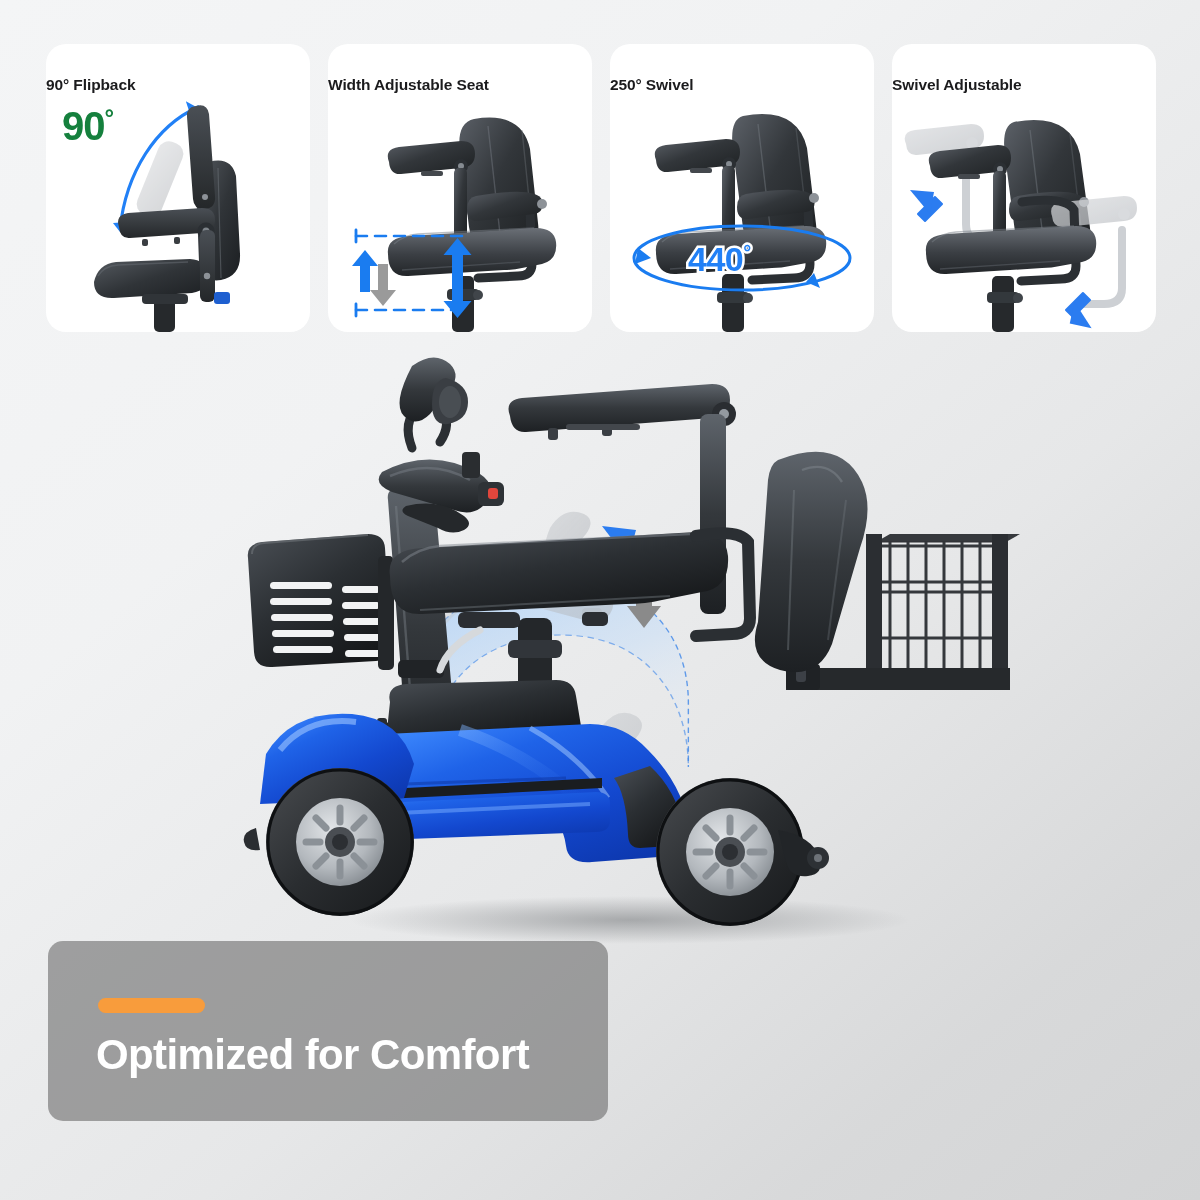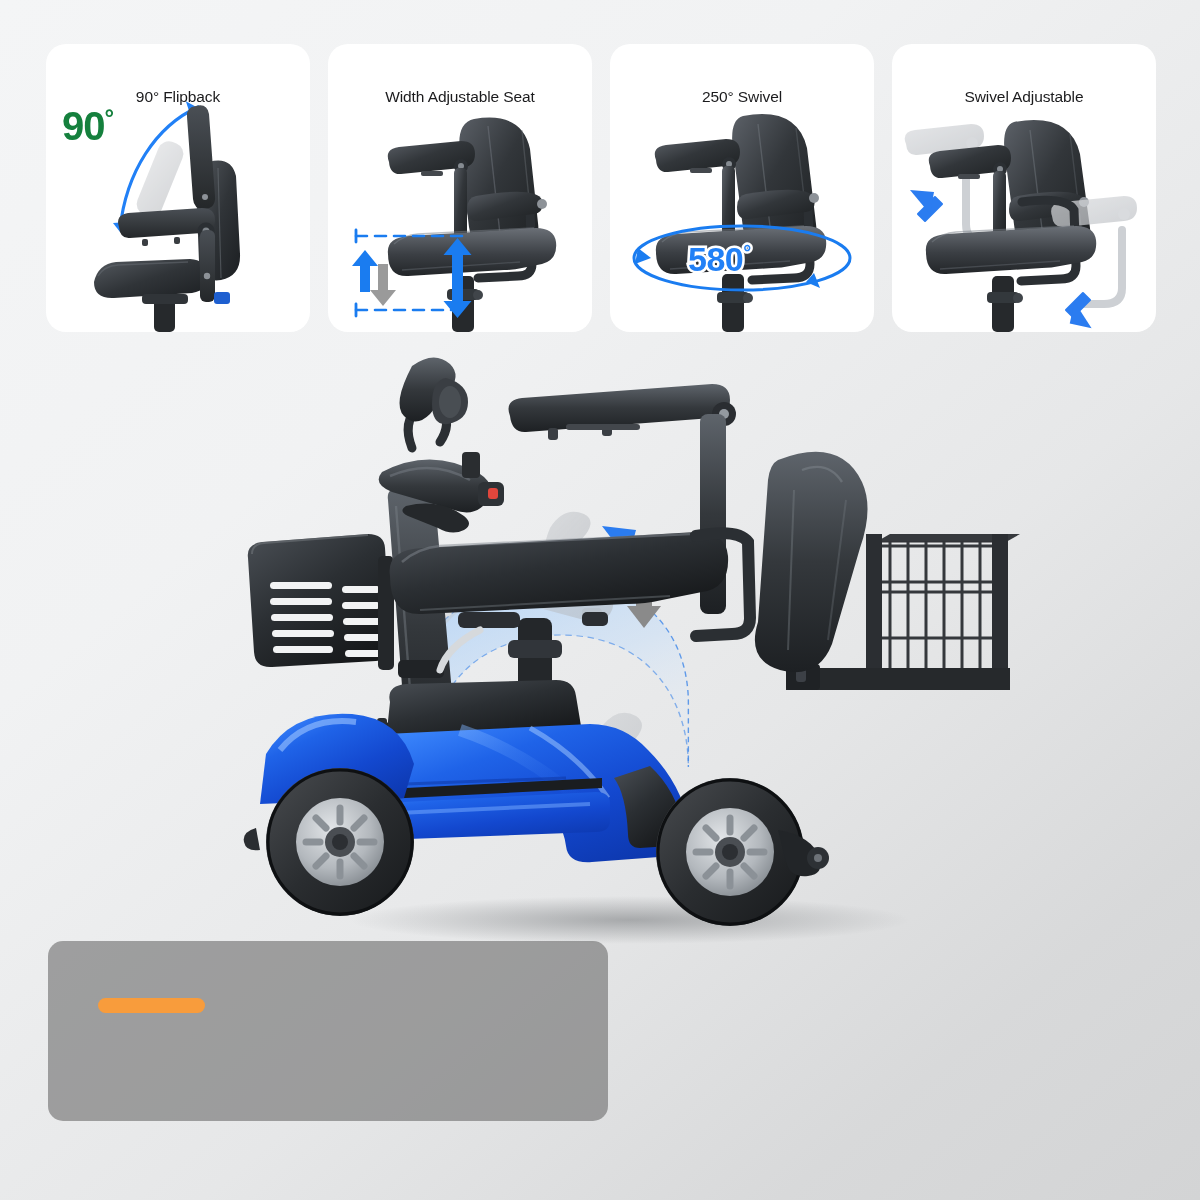--- a/index.html
+++ b/index.html
@@ -36,26 +36,25 @@
     width: 264px;
     height: 288px;
     background: #ffffff;
     border-radius: 20px;
     overflow: hidden;
     flex: 0 0 264px;
   }
 
   .card-title {
     position: absolute;
-    top: 44px;
+    top: 32px;
     left: 0;
     width: 100%;
-    text-align: center;
     font-size: 15.5px;
-    font-weight: 400;
+    font-weight: 700;
     letter-spacing: -0.1px;
     color: #1b1b1d;
     z-index: 6;
   }
 
   .card-art {
     position: absolute;
     inset: 0;
     z-index: 2;
   }
@@ -255,21 +254,21 @@
             <path d="M129.5 194 l 14 17 h -28 z" fill="#1a7cf0"></path>
             <path d="M129.5 274 l 14 -17 h -28 z" fill="#1a7cf0"></path>
           </g>
         </svg>
       </div>
     </div>
 
     <div class="feature-card">
       <div class="card-title">250° Swivel</div>
 
-      <div class="big-blue-label" id="label-360"><span>580</span><span class="deg">°</span></div>
+      <div class="big-blue-label" id="label-360"><span>440</span><span class="deg">°</span></div>
 
       <div class="card-art">
         <svg viewBox="0 0 264 288" xmlns="http://www.w3.org/2000/svg">
           <defs>
             <linearGradient id="blk4" x1="0" y1="0" x2="1" y2="1">
               <stop offset="0" stop-color="#5c6168"></stop>
                 <stop offset="0.45" stop-color="#32363a"></stop>
                 <stop offset="1" stop-color="#1d2022"></stop>
             </linearGradient>
             <linearGradient id="cush3" x1="0" y1="0" x2="0" y2="1">
@@ -651,15 +650,16 @@
         <path d="M548 500 q 34 6 42 28 q 4 16 -12 18 q -18 2 -22 -14" fill="#222528"></path>
         <circle cx="588" cy="528" r="11" fill="#2d3135"></circle>
         <circle cx="588" cy="528" r="4" fill="#6d7278"></circle>
       </g>
 
     </svg>
   </div>
 
   <div id="comfort-banner">
     <div id="accent-bar"></div>
+    <div id="banner-headline">Optimized for Comfort</div>
   </div>
 
 </div>
 
 </body></html>

